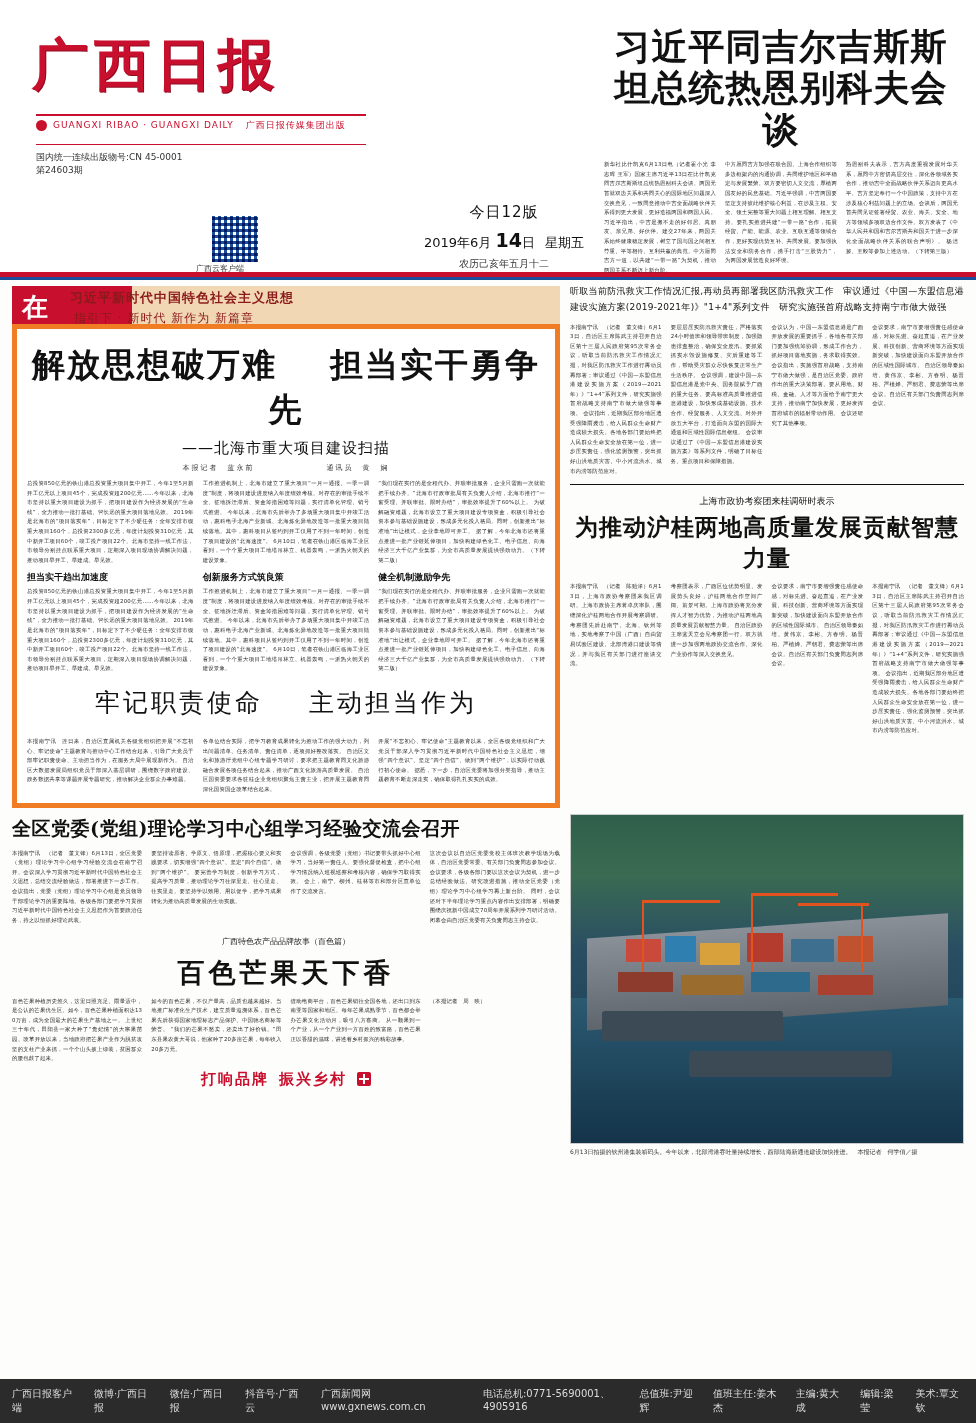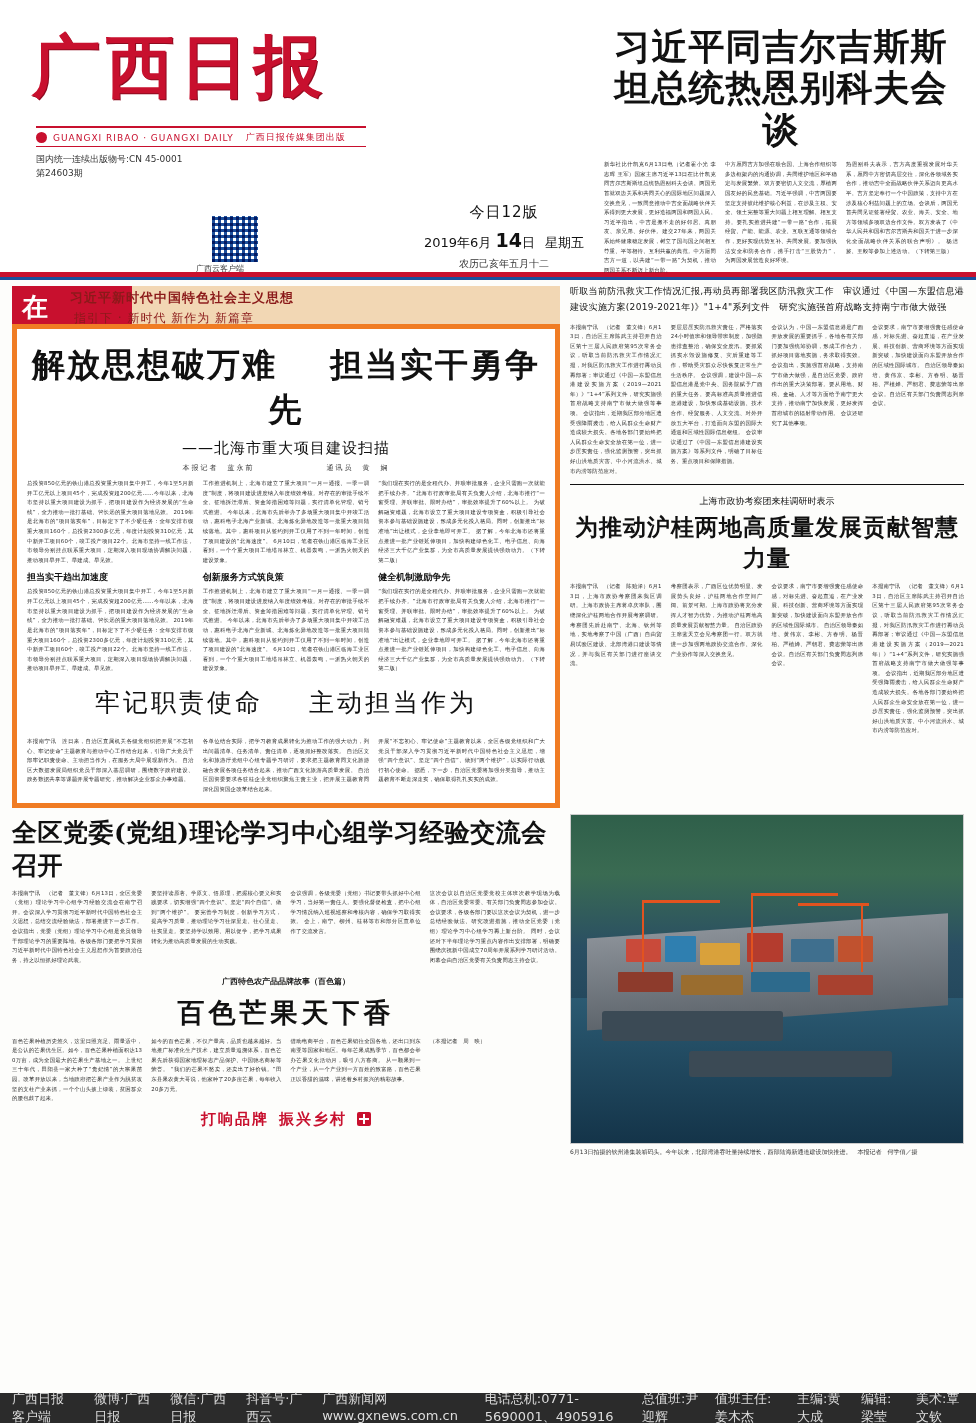--- a/index.html
+++ b/index.html
@@ -20,37 +20,37 @@
   .masthead{
     position:relative;
     height:272px;
     padding:18px 14px 0 14px;
     box-sizing:border-box;
     display:flex;
     background:#ffffff;
   }
   .logo-col{width:400px;flex:0 0 400px;position:relative;}
   .logo-title{
-    font-family:Liberation Mono, monospace;
+    font-family:Liberation Sans, sans-serif;
     font-weight:bold;
-    font-size:68px;
+    font-size:56px;
     letter-spacing:6px;
     color:#c8102e;
     line-height:1.05;
     margin:18px 0 12px 18px;
     text-shadow:1px 1px 0 #8e0a1f;
   }
   .logo-pinyin{
     margin:19px 0 0 22px;
     font-size:9px;
     color:#c8102e;
     letter-spacing:1px;
     border-top:2px solid #c8102e;
     border-bottom:1px solid #c8102e;
-    padding:3px 0 2px 0;
+    padding:3px 0 12px 0;
     width:330px;
     display:flex;
     align-items:center;
     gap:6px;
   }
   .logo-pinyin .dot{
     display:inline-block;width:11px;height:11px;border-radius:50%;
     background:#c8102e;flex:0 0 11px;
   }
   .issue-line{
@@ -169,21 +169,21 @@
     font-weight:bold;font-size:23px;color:#111;text-align:center;
     letter-spacing:1px;margin:2px 0 8px 0;
   }
   .hr-thin{border-top:1px solid #111;margin:8px 0;}
   
   .bottom{display:flex;padding:6px 12px 0 12px;box-sizing:border-box;}
   .bl{width:548px;flex:0 0 548px;}
   .br{flex:1;padding-left:10px;}
   .bl-h{
     font-family:"DejaVu Serif","Liberation Serif",serif;
-    font-weight:bold;font-size:25px;color:#111;letter-spacing:.5px;margin:2px 0 7px 0;
+    font-weight:bold;font-size:19px;color:#111;letter-spacing:.5px;margin:2px 0 7px 0;
   }
   .mango-h{
     font-family:"DejaVu Serif","Liberation Serif",serif;
     font-weight:bold;font-size:27px;color:#111;text-align:center;letter-spacing:4px;margin:8px 0 6px 0;
   }
   .mango-kicker{font-size:8px;color:#222;text-align:center;margin-bottom:4px;}
   .brand-bar{
     display:flex;align-items:center;justify-content:center;gap:10px;margin-top:6px;
   }
   .brand-bar span{
@@ -201,23 +201,23 @@
   .photo .water{position:absolute;left:0;right:0;bottom:0;height:44%;
     background:linear-gradient(180deg,#2b5a72,#143449);}
   .photo .quay{position:absolute;left:4%;right:4%;top:34%;height:28%;
     background:linear-gradient(180deg,#8a9097,#5e656c);transform:skewY(-4deg);}
   .photo .stack{position:absolute;border-radius:1px;}
   .photo .crane{position:absolute;background:#e2531f;}
   .photo .ship{position:absolute;background:#3b4a55;border-radius:3px;}
   .photo-cap{font-size:6px;color:#333;margin-top:3px;text-align:justify;line-height:1.7;}
   
   .footer{
-    position:absolute;left:0;right:0;bottom:0;height:30px;
+    position:absolute;left:0;right:0;bottom:0;height:44px;
     background:#2b2b2b;color:#ddd;display:flex;align-items:center;
-    font-size:13px;padding:0 12px;box-sizing:border-box;
+    font-size:10px;padding:0 12px;box-sizing:border-box;
   }
   .footer .left{display:flex;gap:18px;}
   .footer .right{margin-left:auto;display:flex;gap:16px;}
 </style>
 </head>
 <body>
 
 <div class="page">
 
   <div class="masthead">
@@ -397,21 +397,21 @@
 会上，南宁、柳州、桂林等市和部分区直单位作了交流发言。</div>
         <div class="c txt">这次会议以自治区党委党校主体班次教学现场为载体，自治区党委常委、有关部门负责同志参加会议。
 
 会议要求，各级各部门要以这次会议为契机，进一步总结经验做法、研究改进措施，推动全区党委（党组）理论学习中心组学习再上新台阶。
 
 同时，会议还对下半年理论学习重点内容作出安排部署，明确要围绕庆祝新中国成立70周年开展系列学习研讨活动。
 
 闭幕会由自治区党委有关负责同志主持会议。</div>
       </div>
 
-      <div class="mango-kicker" style="margin-top:10px;font-weight:bold;">广西特色农产品品牌故事（百色篇）</div>
+      <div class="mango-kicker" style="margin-top:10px;">广西特色农产品品牌故事（百色篇）</div>
       <div class="mango-h">百色芒果天下香</div>
       <div class="cols3">
         <div class="c txt">百色芒果种植历史悠久，这里日照充足、雨量适中，是公认的芒果优生区。如今，百色芒果种植面积达130万亩，成为全国最大的芒果生产基地之一。
 
 上世纪三十年代，田阳县一家大种了“贵妃情”的大宗果苗园。改革开放以来，当地政府把芒果产业作为脱贫攻坚的支柱产业来抓，一个个山头披上绿装，贫困群众的腰包鼓了起来。</div>
         <div class="c txt">如今的百色芒果，不仅产量高，品质也越来越好。当地推广标准化生产技术，建立质量追溯体系，百色芒果先后获得国家地理标志产品保护、中国驰名商标等荣誉。
 
 “我们的芒果不愁卖，还卖出了好价钱。”田东县果农黄大哥说，他家种了20多亩芒果，每年收入20多万元。</div>
         <div class="c txt">借助电商平台，百色芒果销往全国各地，还出口到东南亚等国家和地区。每年芒果成熟季节，百色都会举办芒果文化活动月，吸引八方客商。
 

